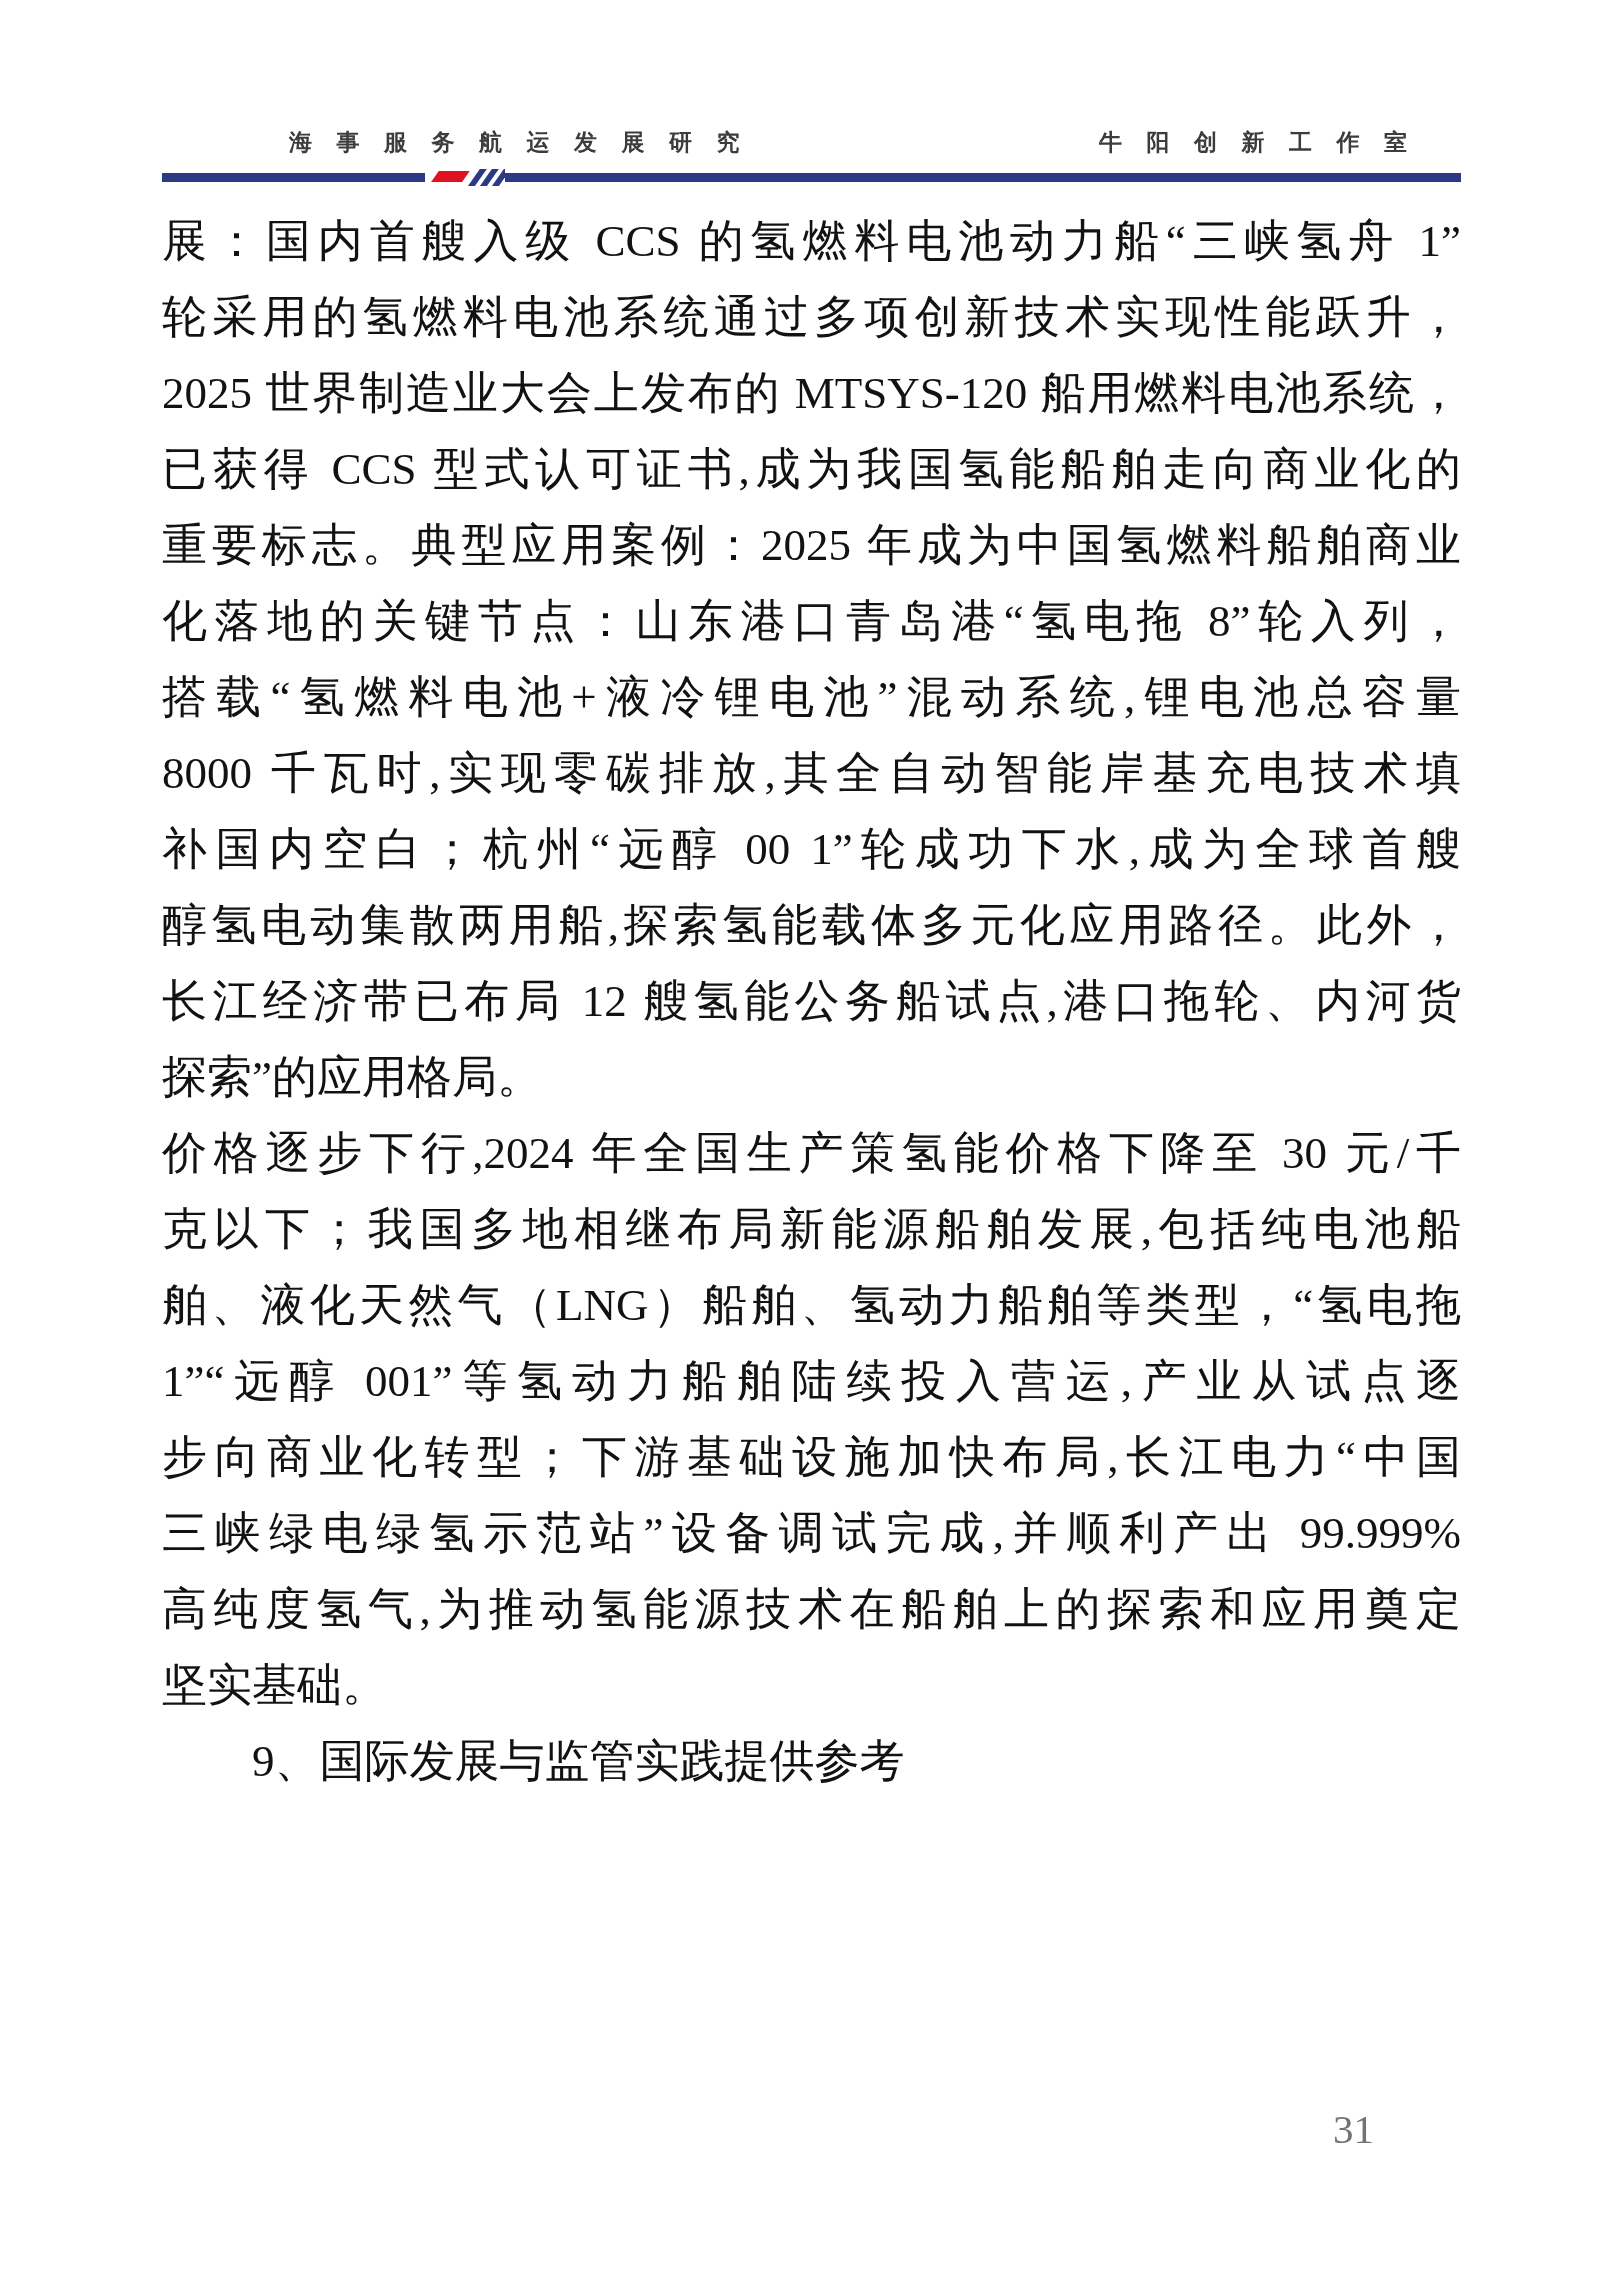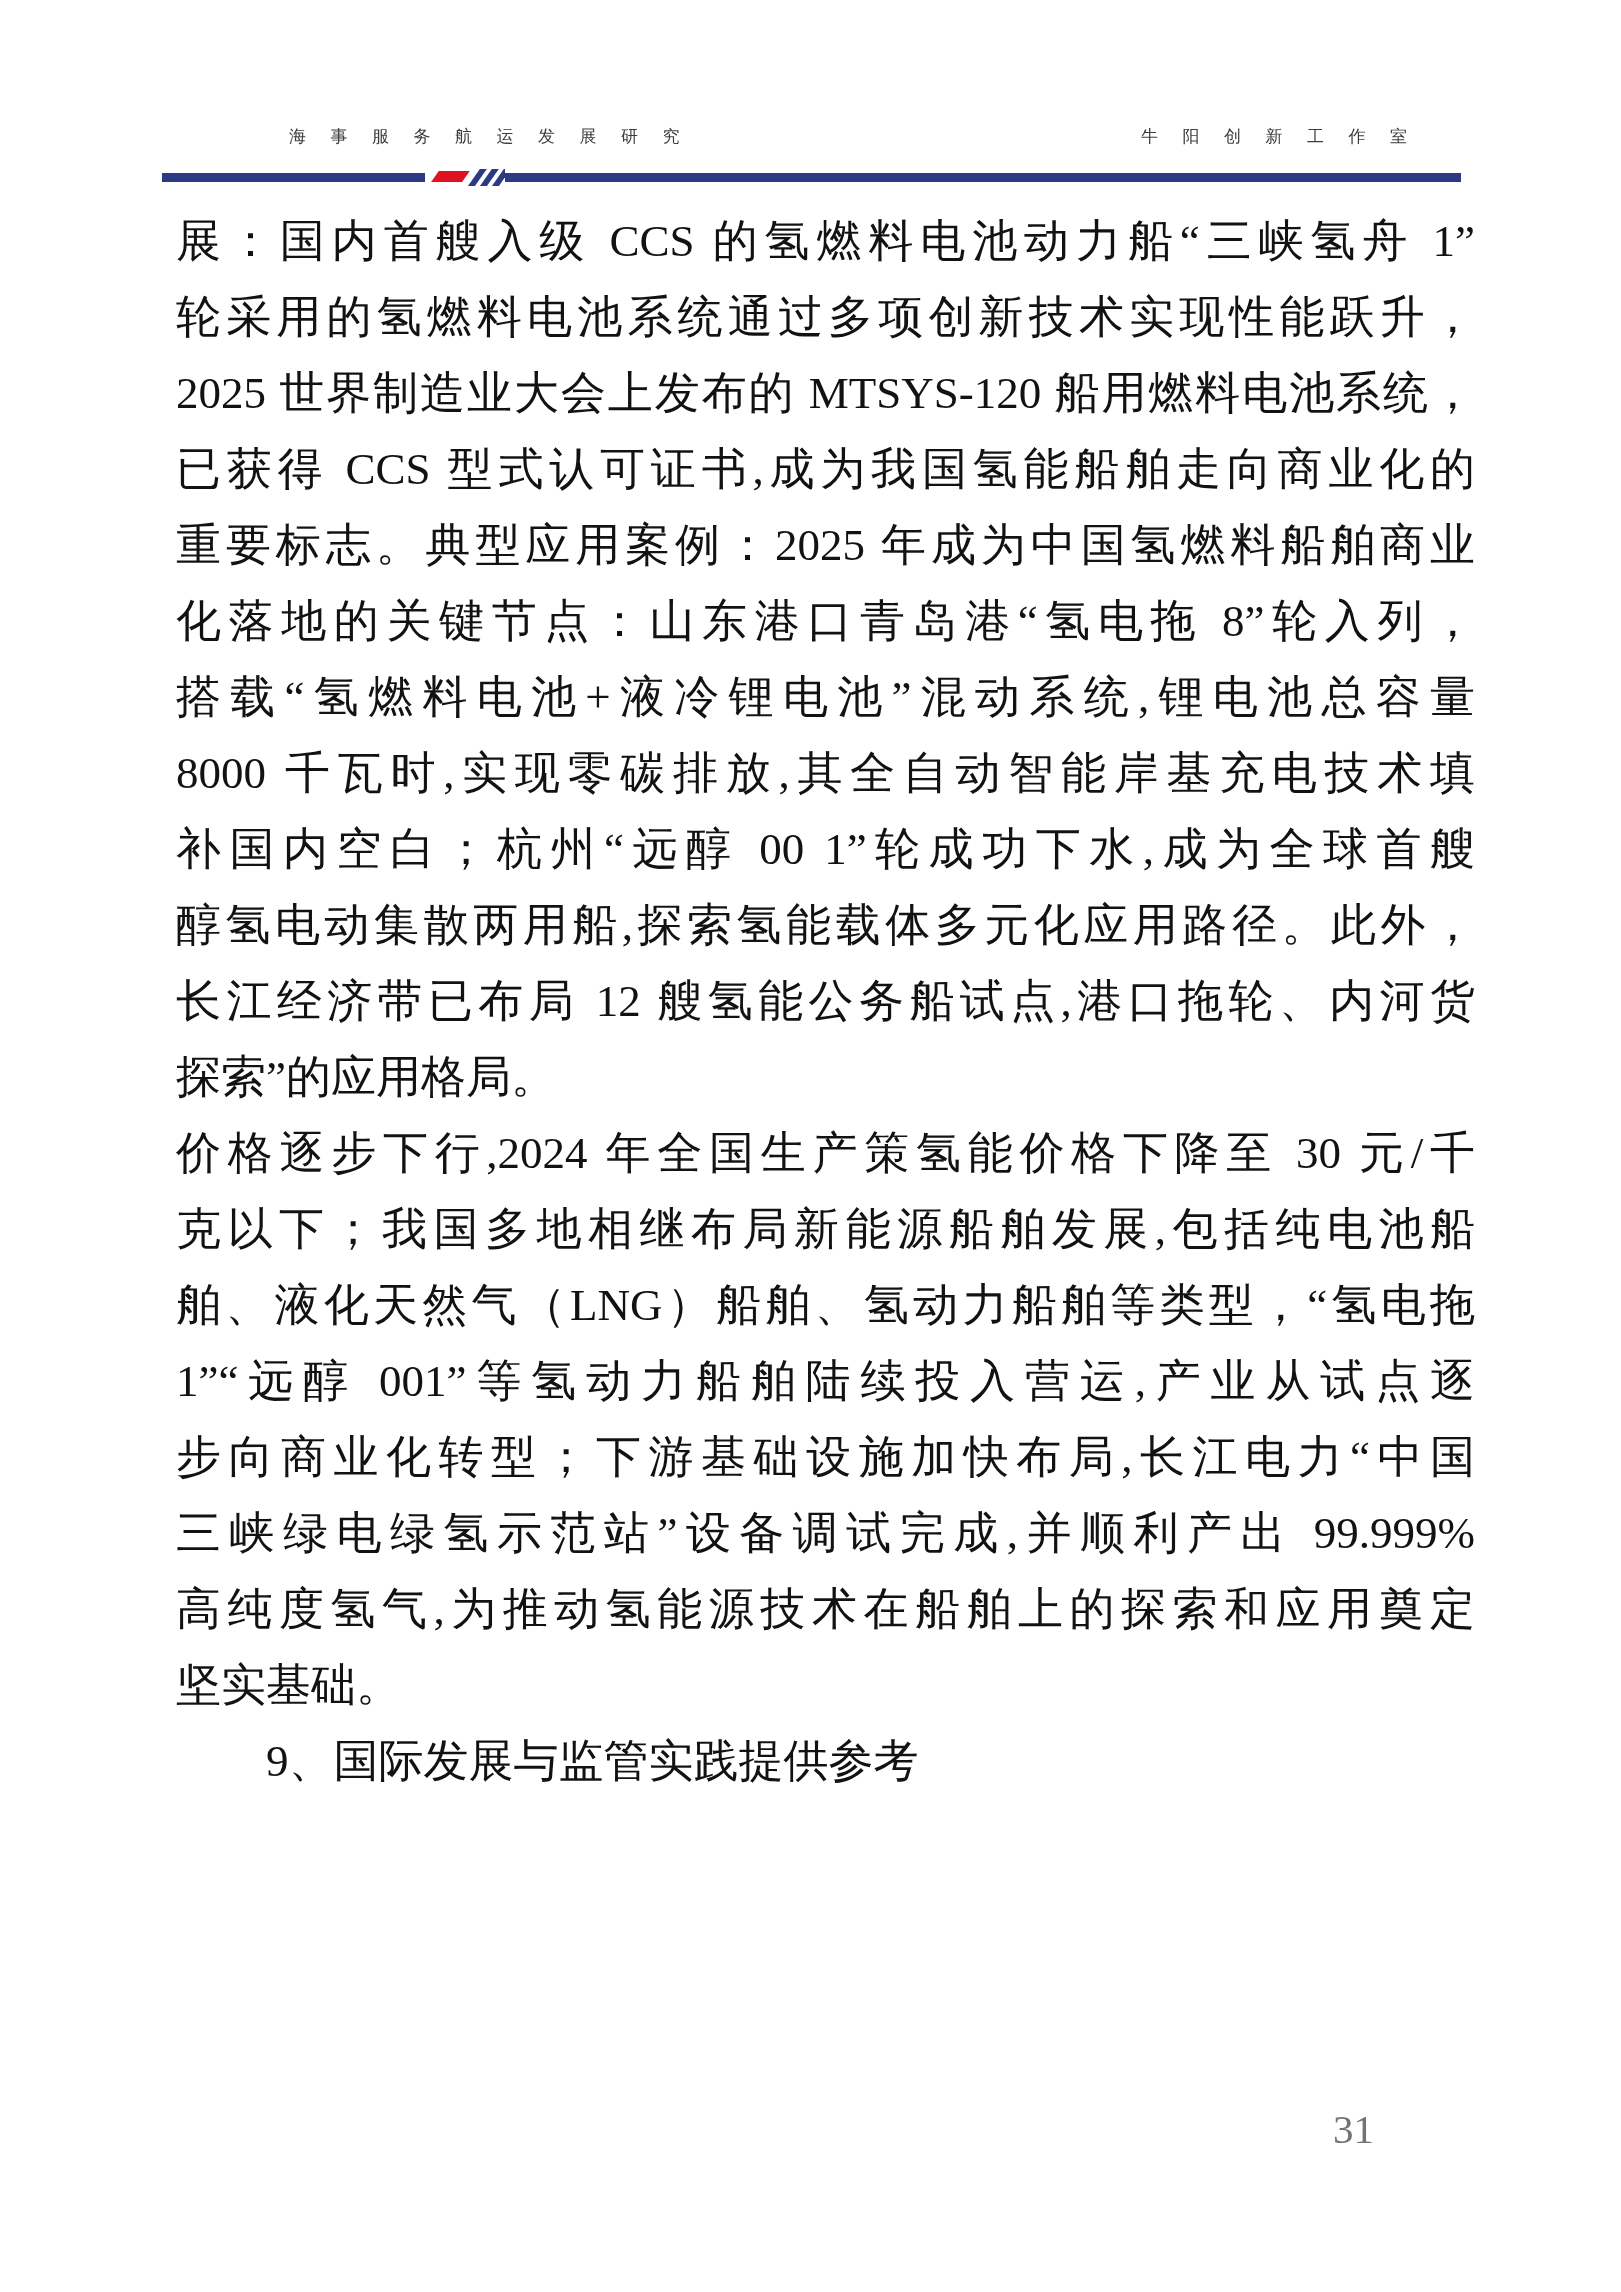--- a/index.html
+++ b/index.html
@@ -9,24 +9,24 @@
     margin:0 auto;
     background:#ffffff;
     font-family:"Liberation Serif","DejaVu Serif",serif;
     color:#121212;
     overflow:hidden;
   }
   
   .header-row{
     position:absolute;
     left:162px;top:125px;width:1299px;height:35px;
-    display:flex;justify-content:space-between;
+    display:flex;justify-content:space-between;align-items:center;
     box-sizing:border-box;
     padding-left:127px;padding-right:54px;
-    font-size:17px;color:#3c3c3c;
+    font-size:23px;color:#3c3c3c;font-weight:bold;
   }
   .header-left{letter-spacing:24.5px;white-space:nowrap;}
   .header-right{letter-spacing:24.5px;margin-right:-24.5px;white-space:nowrap;}
   .header-rule{
     position:absolute;
     left:162px;top:173px;width:1299px;height:8.8px;
     background:#2c3a85;
   }
   .rule-deco{
     position:absolute;
@@ -43,21 +43,21 @@
     position:absolute;top:0;width:6.9px;height:16.7px;
     background:#2c3a85;
     transform:skewX(-35deg);
   }
   .deco-s1{left:49px;}
   .deco-s2{left:61px;}
   .deco-s3{left:73px;}
   
   .body-block{
     position:absolute;
-    left:176px;top:203px;width:1299px;
+    left:162px;top:203px;width:1299px;
     font-size:45px;line-height:76px;
     color:#121212;
   }
   .line{white-space:nowrap;}
   .line.fill{
     white-space:normal;
     text-align:justify;
     text-align-last:justify;
   }
   .line.indent{text-indent:2em;}

